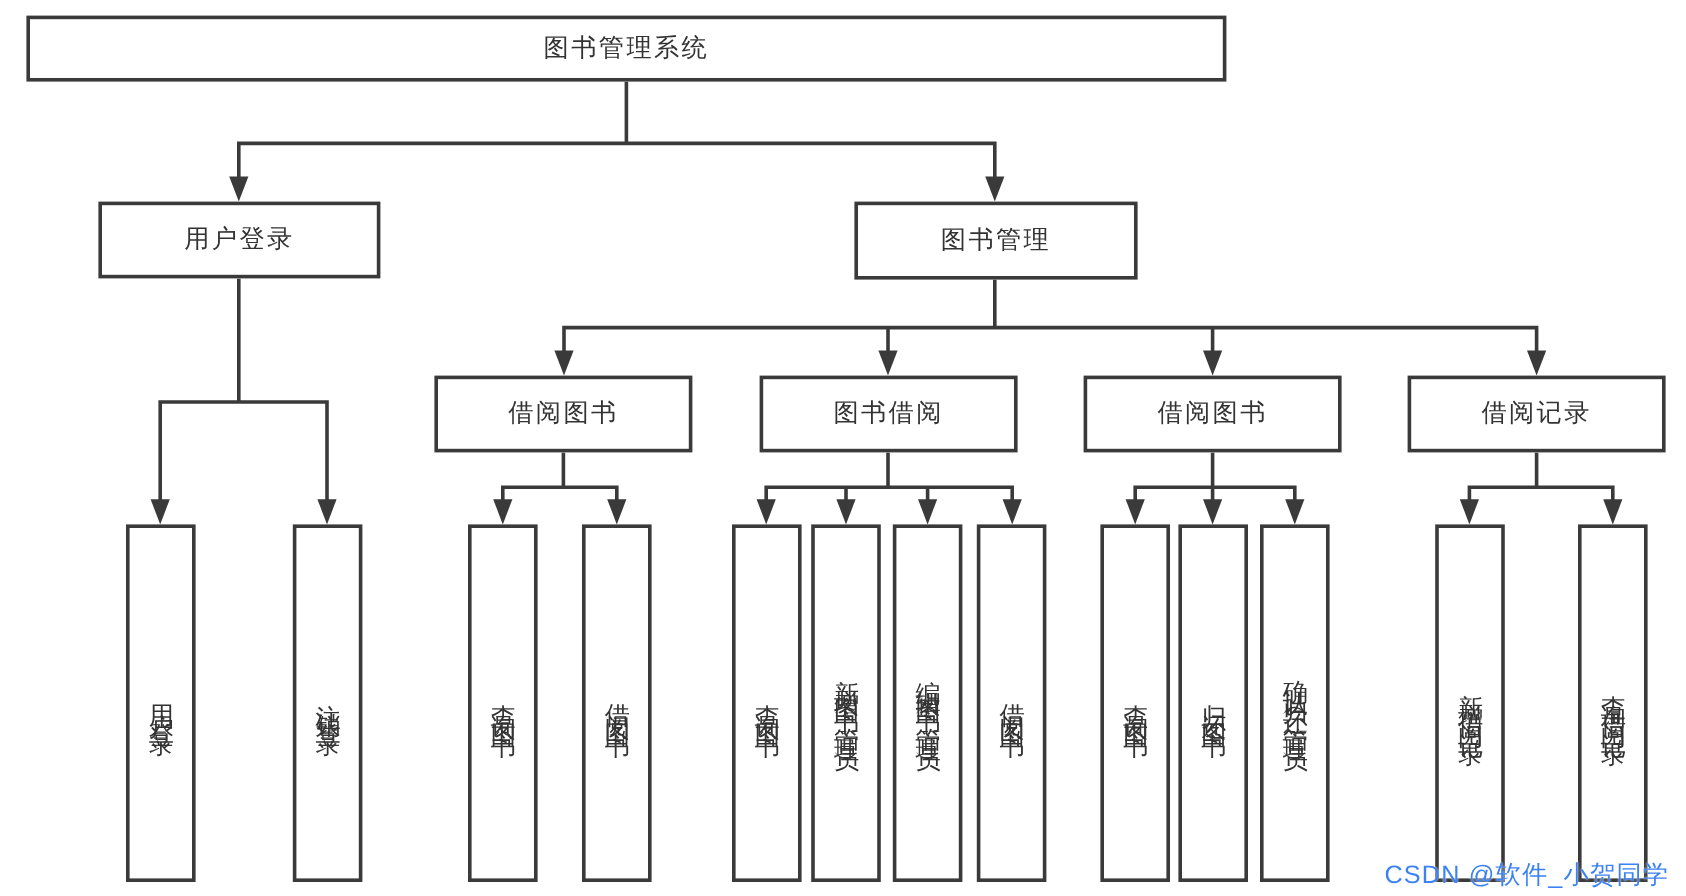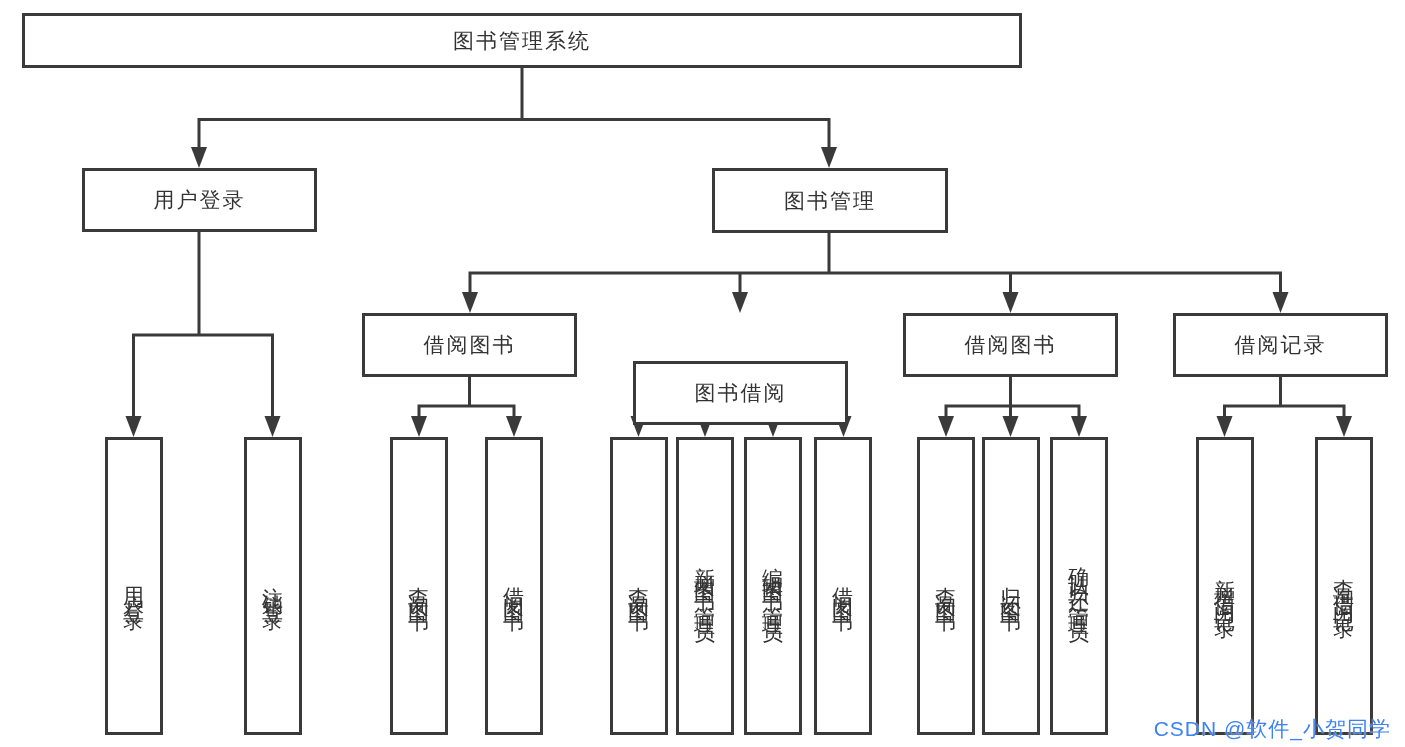--- a/index.html
+++ b/index.html
@@ -40,21 +40,21 @@
     line-height: 1;
   }
   
   .root  { left: 22px;  top: 13px;  width: 1000px; height: 55px; }
   
   .l2a   { left: 82px;  top: 168px; width: 235px; height: 64px; }
   .l2b   { left: 712px; top: 168px; width: 236px; height: 65px; }
   
   .l3    { top: 313px; width: 215px; height: 64px; }
   .l3a   { left: 362px; }
-  .l3b   { left: 633px; margin-top: 48px; }
+  .l3b   { left: 633px; }
   .l3c   { left: 903px; }
   .l3d   { left: 1173px; }
   
   .leaf  { top: 437px; width: 58px; height: 298px; }
   .A1 { left: 105px; }  .A2 { left: 244px; }
   .B1 { left: 390px; }  .B2 { left: 485px; }
   .C1 { left: 610px; }  .C2 { left: 676px; }  .C3 { left: 744px; }  .C4 { left: 814px; }
   .D1 { left: 917px; }  .D2 { left: 982px; }  .D3 { left: 1050px; }
   .E1 { left: 1196px; } .E2 { left: 1315px; }
   #watermark {

